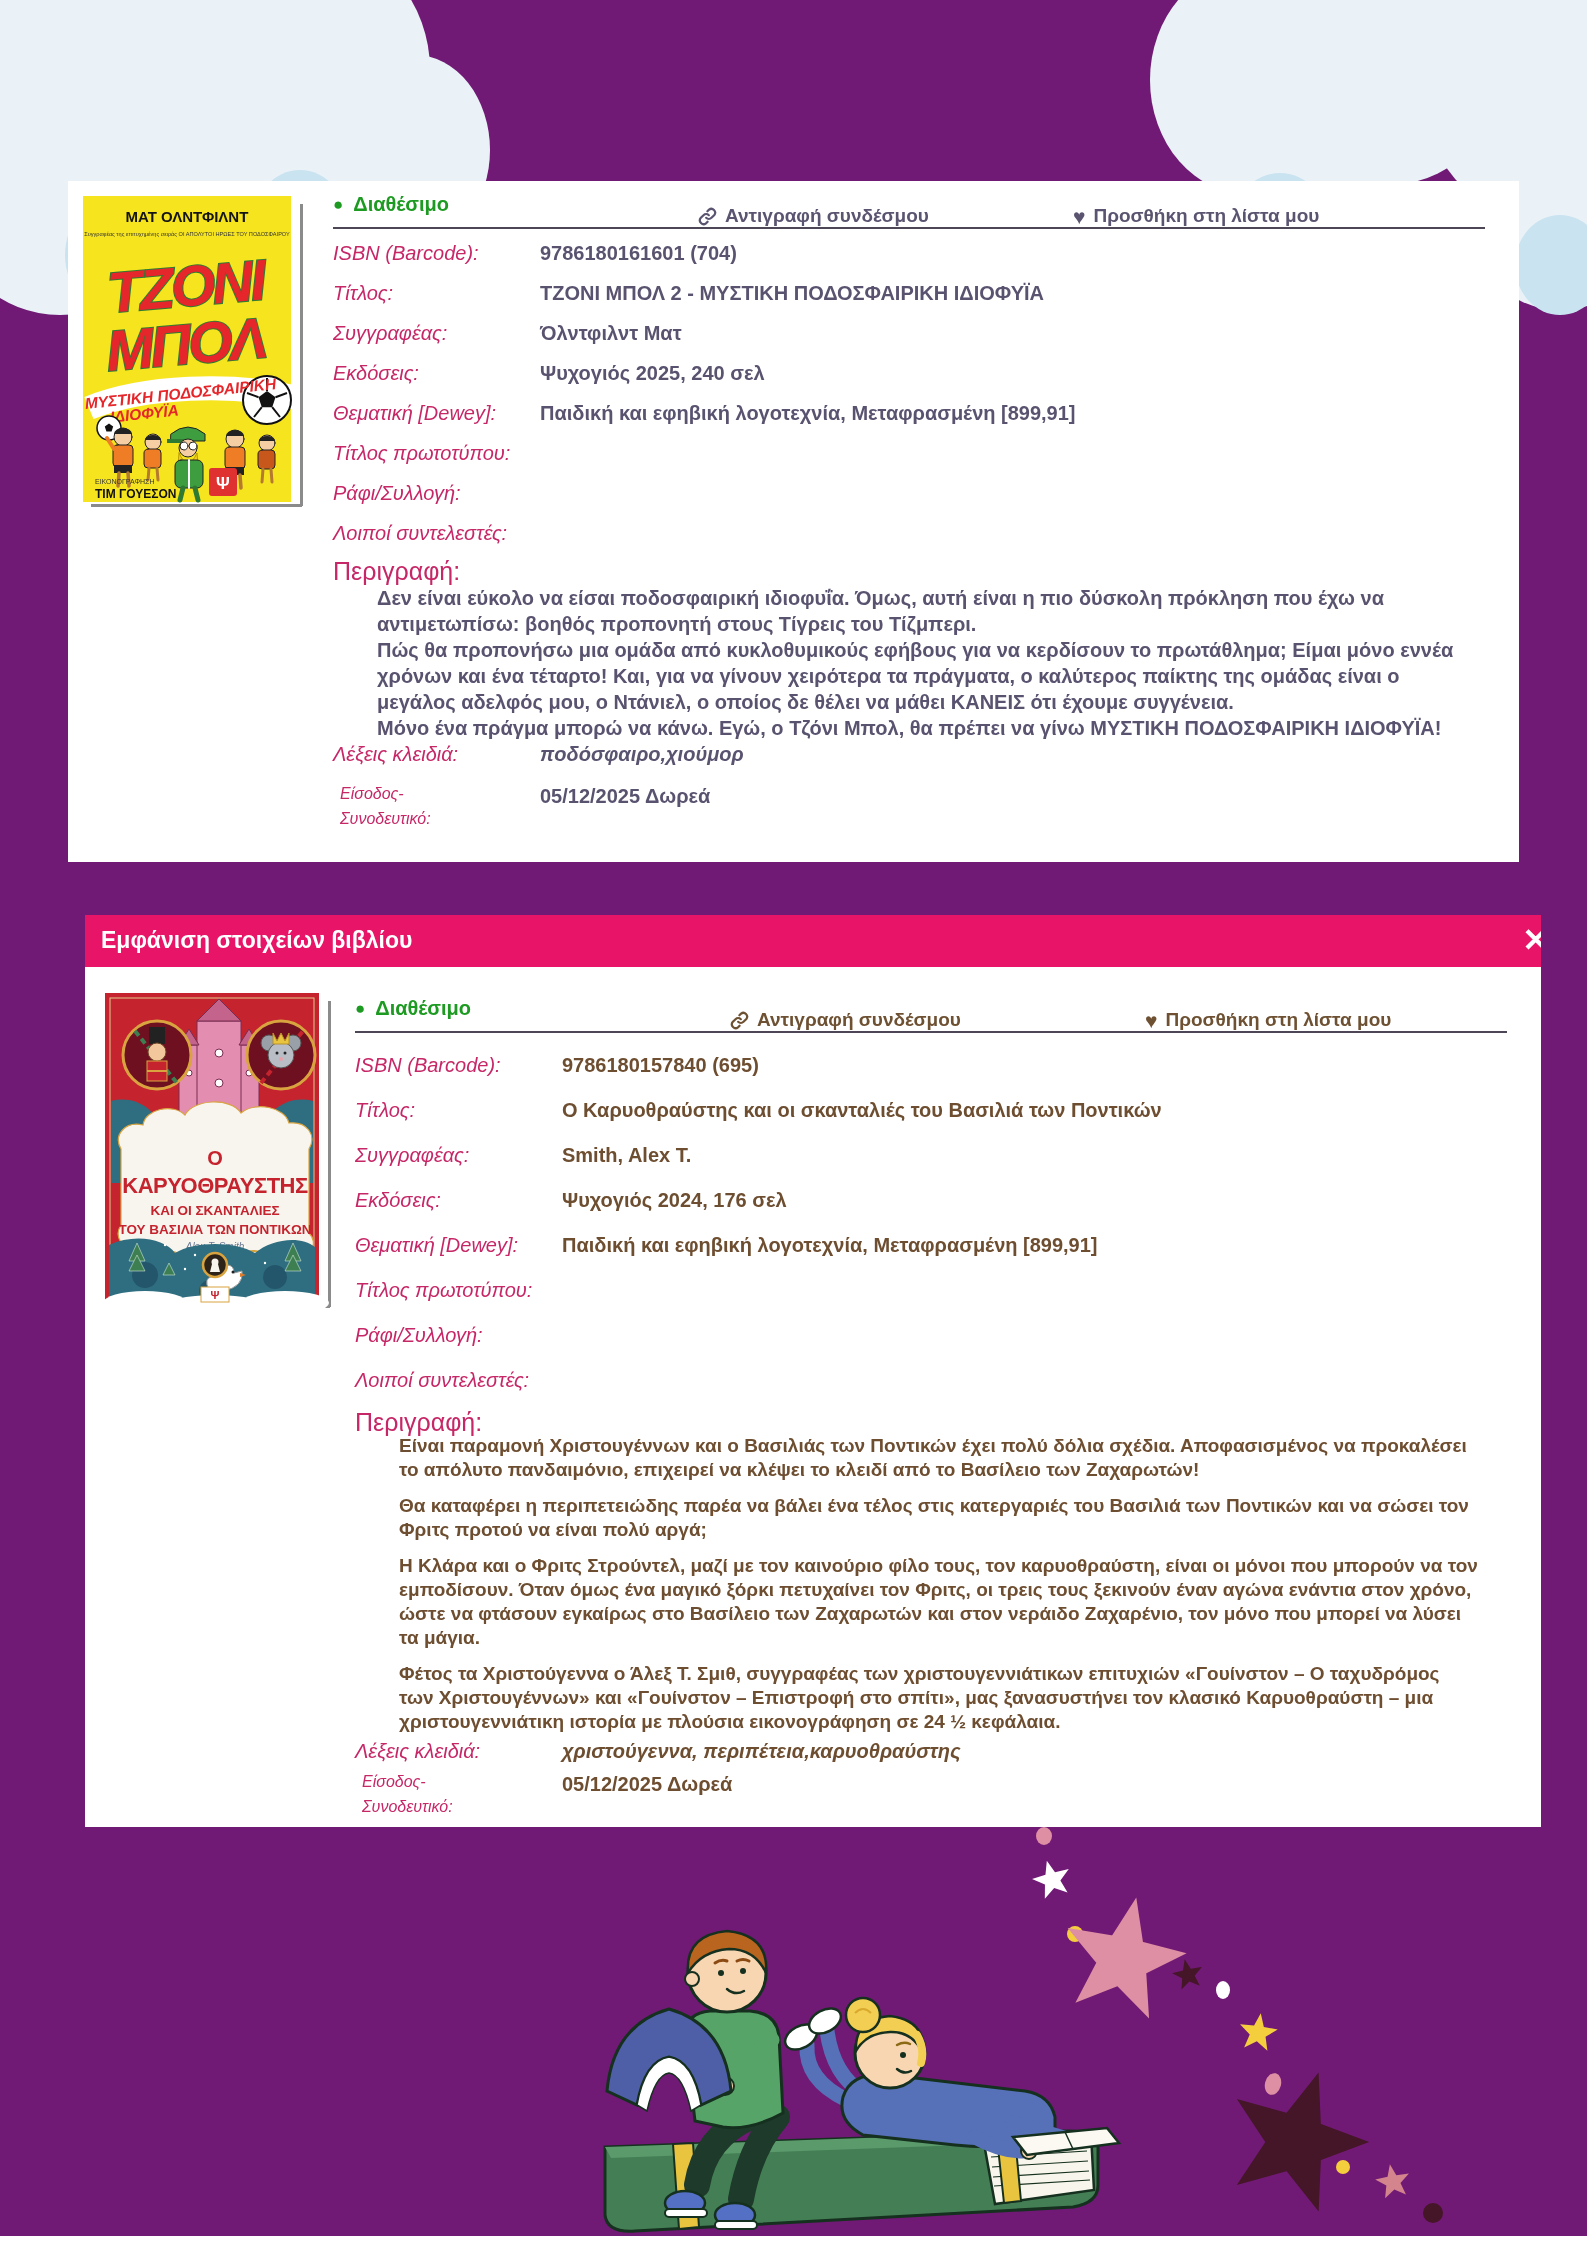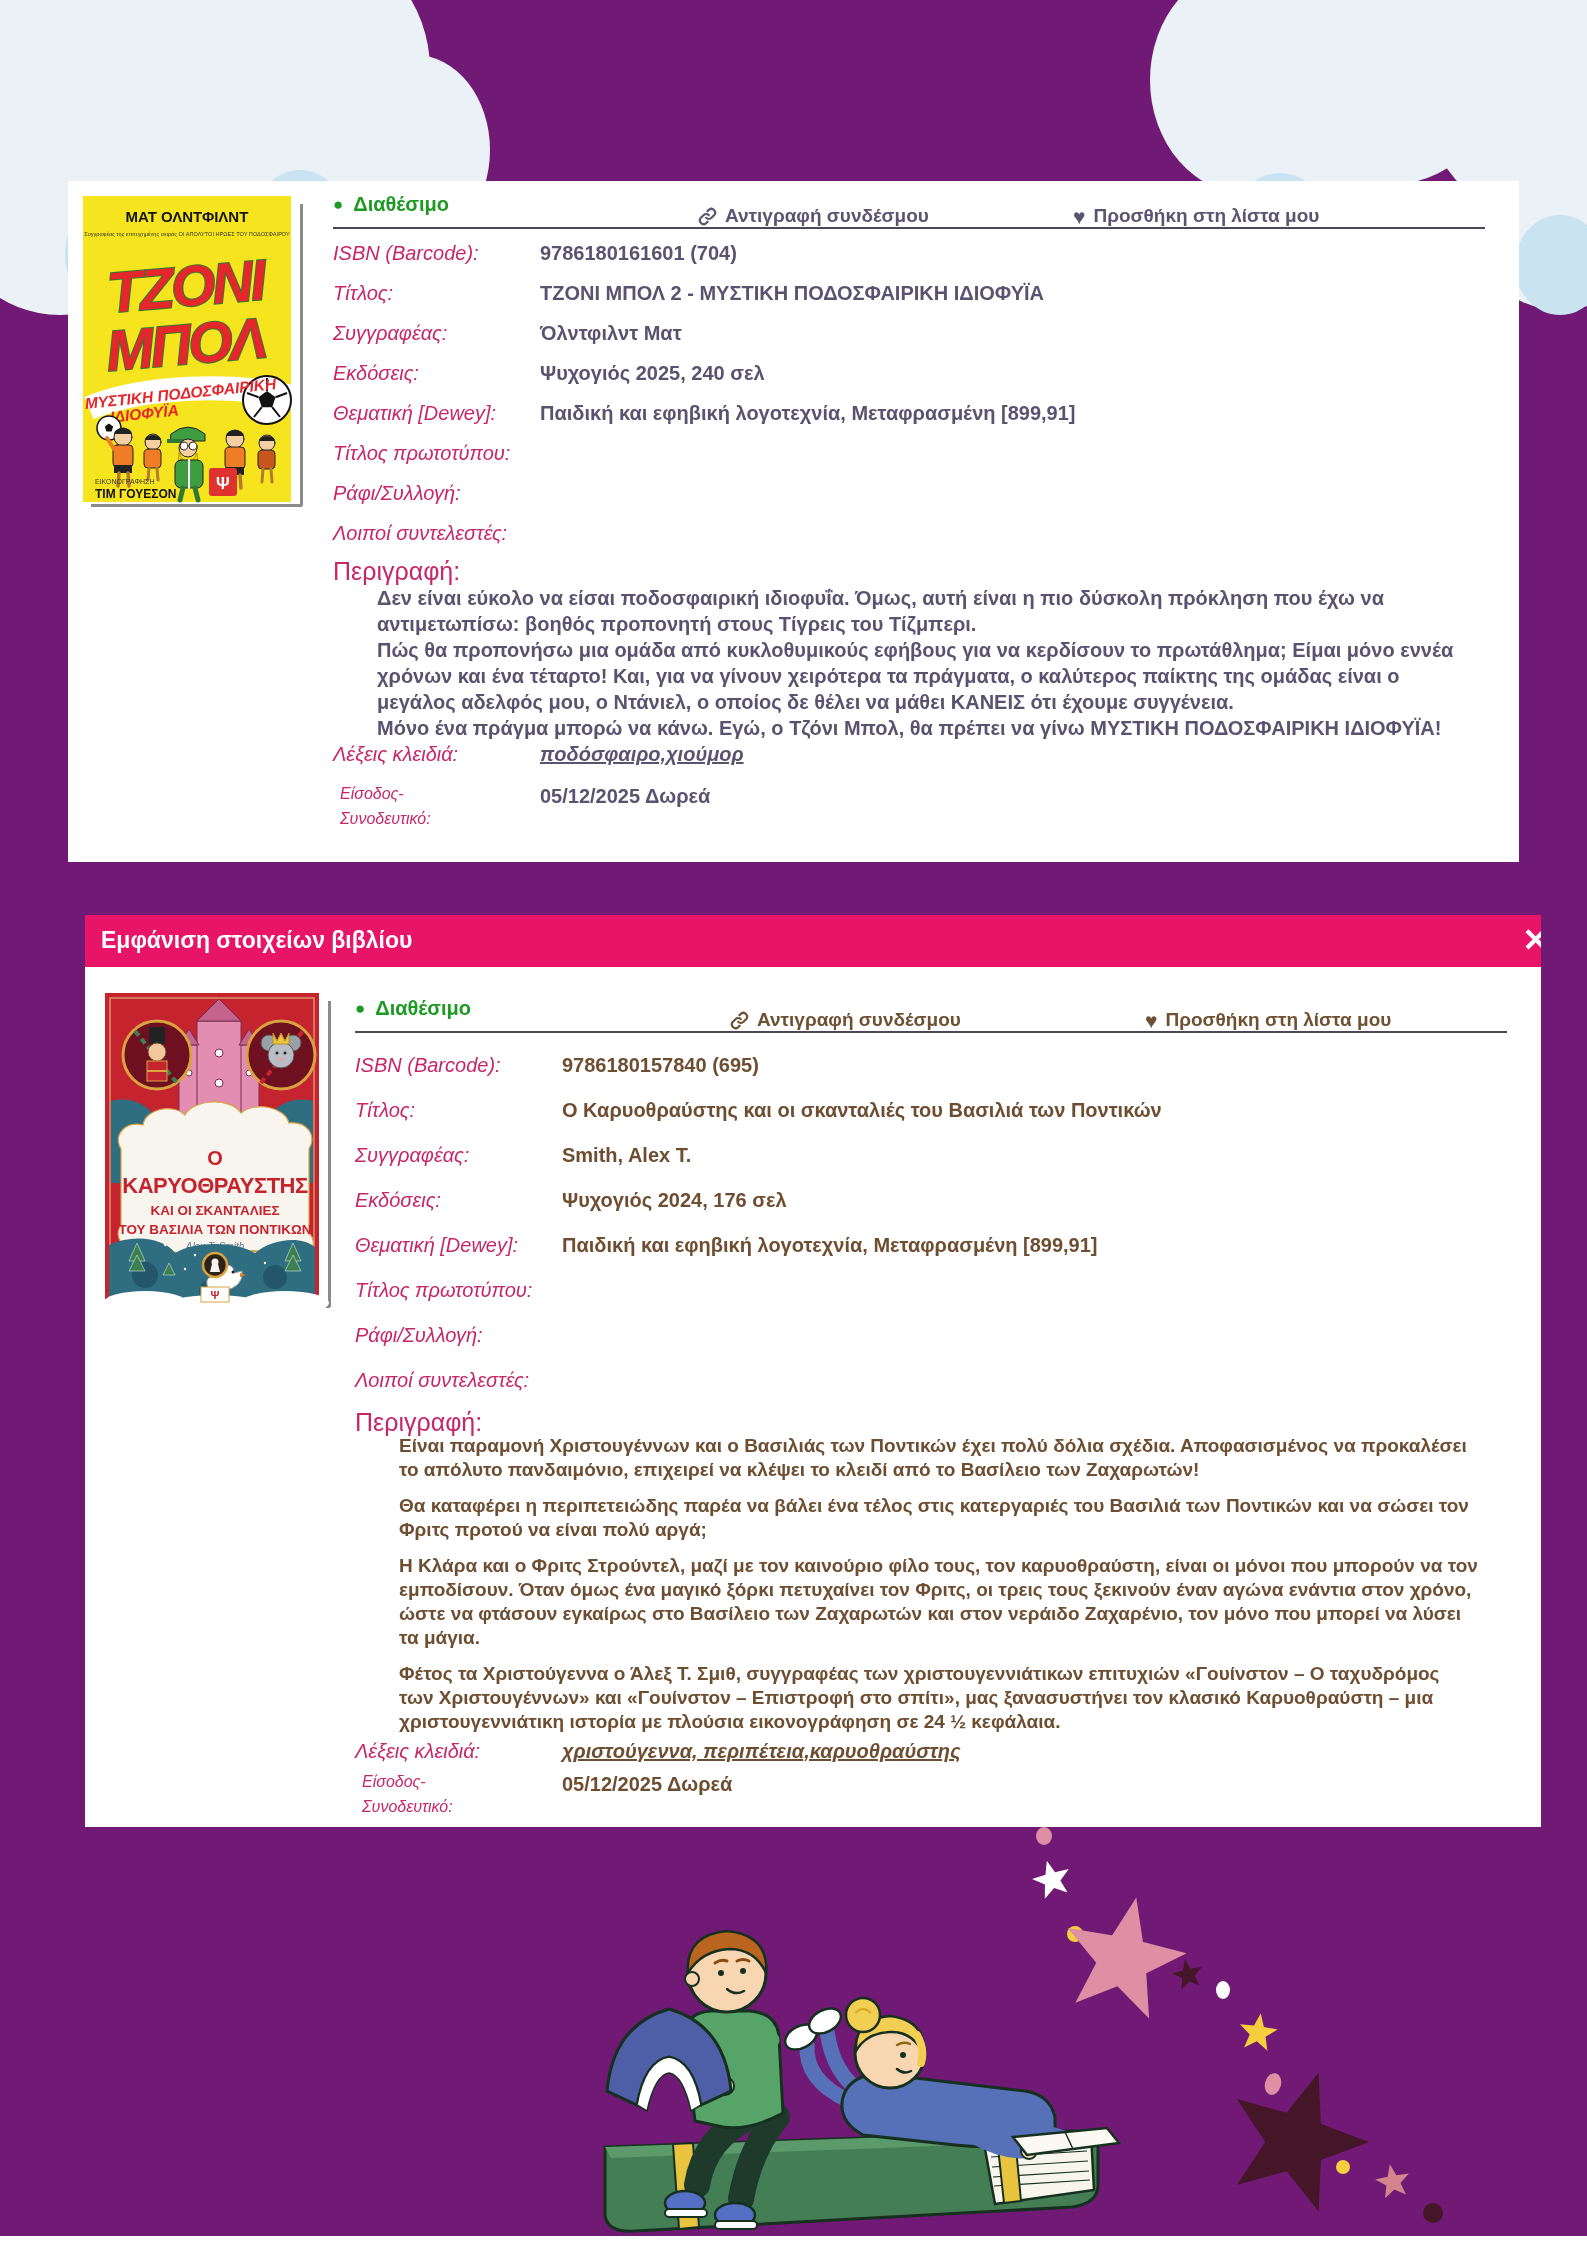--- a/index.html
+++ b/index.html
@@ -53,21 +53,21 @@
   .desc{position:absolute;left:0;width:1080px;margin-left:44px;}
   .card1 .desc{top:404px;font-size:20px;line-height:26px;color:var(--c1);font-weight:600;}
   .card1 .desc p{margin:0;}
   .mbody .desc{top:467px;font-size:19px;line-height:24px;color:var(--c2);font-weight:600;}
   .mbody .desc p{margin:0 0 12px 0;}
   .card1 .desc-label{top:376px;}
   .mbody .desc-label{top:441px;}
 
   .kw{position:absolute;left:0;display:flex;font-size:20px;align-items:flex-end;}
   .card1 .kw{top:562px;} .mbody .kw{top:773px;}
-  .kw .fvalue{font-style:italic;text-decoration:underline;}
+  .kw .fvalue{font-style:italic;}
 
   .entry-l1,.entry-l2{position:absolute;left:0;font-size:16px;font-style:italic;color:var(--crimson);margin-left:7px;}
   .entry-val{position:absolute;left:207px;font-size:20px;font-weight:bold;}
   .card1 .entry-l1{top:604px;} .card1 .entry-l2{top:629px;} .card1 .entry-val{top:604px;color:var(--c1);}
   .mbody .entry-l1{top:806px;} .mbody .entry-l2{top:831px;} .mbody .entry-val{top:806px;color:var(--c2);}
 </style>
 </head>
 <body>
 
 <div class="stage">

